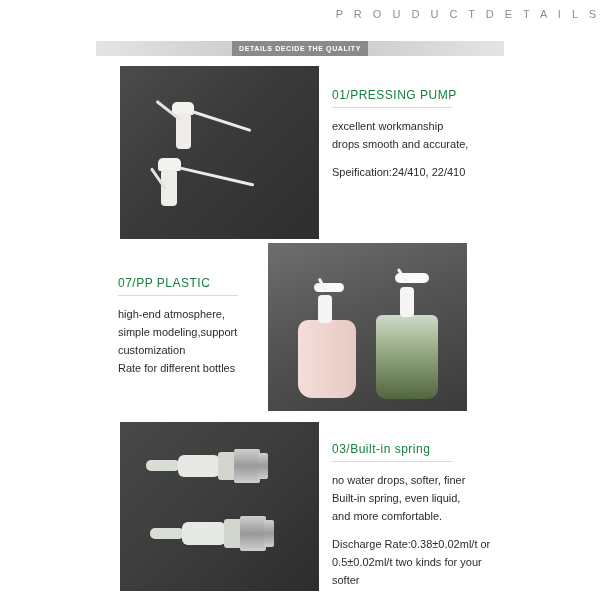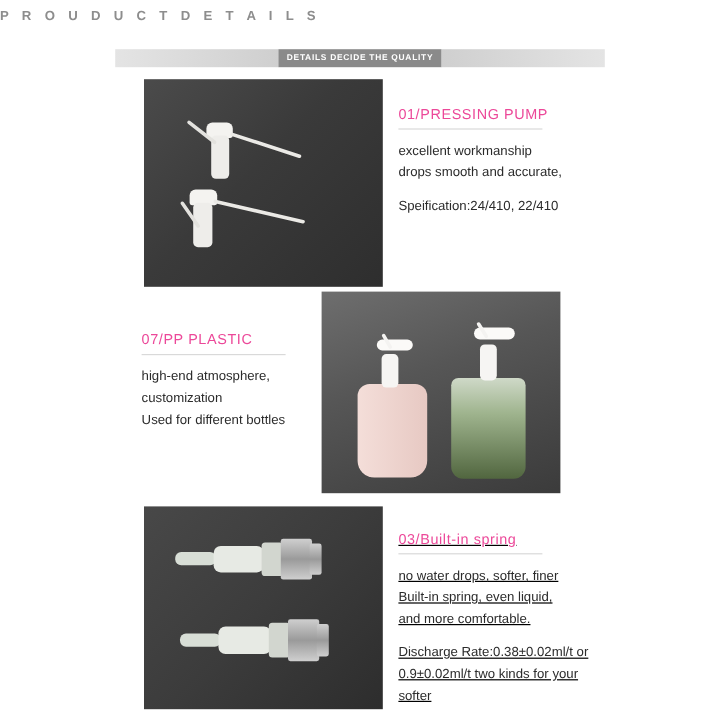--- a/index.html
+++ b/index.html
@@ -19,25 +19,25 @@
     height: 600px;
     background: #ffffff;
   }
 
   
   .header-title {
     position: absolute;
     top: 8px;
     left: 0;
     width: 600px;
-    text-align: left;
+    text-align: right;
     font-size: 11px;
     letter-spacing: 4px;
     color: #8d8d8d;
-    font-weight: bold;
+    font-weight: normal;
   }
   .subbar-wrap {
     position: absolute;
     top: 41px;
     left: 96px;
     width: 408px;
     height: 15px;
   }
   .subbar-left {
     position: absolute;
@@ -71,21 +71,21 @@
   }
 
   
   .photo {
     position: absolute;
     background: #3a3a3a;
     overflow: hidden;
   }
   .section-num {
     font-size: 12px;
-    color: #ec4899;
+    color: #15803d;
     letter-spacing: 0.5px;
     margin-bottom: 5px;
   }
   .rule {
     width: 120px;
     height: 1px;
     background: #d9d9d9;
     margin-bottom: 9px;
   }
   .body-line {
@@ -133,21 +133,20 @@
     top: 422px;
     width: 199px;
     height: 169px;
     background: linear-gradient(135deg, #484848 0%, #3c3c3c 50%, #2d2d2d 100%);
   }
   .b3-text {
     position: absolute;
     left: 332px;
     top: 442px;
     width: 186px;
-    text-decoration: underline;
   }
 
   
   .pump-body {
     position: absolute;
     background: #f2f1ee;
     border-radius: 4px;
   }
   .pump-tube {
     position: absolute;
@@ -215,22 +214,23 @@
     <div class="bottle" style="left:108px; top:72px; width:62px; height:84px; background:linear-gradient(to bottom,#cfd9c8 0%,#9fb48e 35%,#51663f 100%); border-radius:6px 6px 10px 10px;"></div>
     <div class="pump-body" style="left:132px; top:44px; width:14px; height:30px; background:#f6f5f3;"></div>
     <div class="pump-body" style="left:127px; top:30px; width:34px; height:10px; border-radius:5px; background:#fbfaf8;"></div>
     <div class="pump-tube" style="left:123px; top:37px; width:15px; transform:rotate(58deg); transform-origin:right center; background:#f4f3f1;"></div>
   </div>
 
   <div class="b2-text">
     <div class="section-num">07/PP PLASTIC</div>
     <div class="rule"></div>
     <div class="body-line">high-end atmosphere,</div>
+    <div class="body-line">simple modeling,support</div>
     <div class="body-line">customization</div>
-    <div class="body-line">Used for different bottles</div>
+    <div class="body-line">Rate for different bottles</div>
   </div>
 
   <div class="photo b3-photo">
 
     <div class="spring-part" style="left:26px; top:38px; width:34px; height:11px; border-radius:5px; background:#d8ded6;"></div>
     <div class="spring-part" style="left:58px; top:33px; width:42px; height:22px; border-radius:6px; background:#e7eae4;"></div>
     <div class="spring-part" style="left:98px; top:30px; width:18px; height:28px; background:#d2d6cf;"></div>
     <div class="metal-ring" style="left:114px; top:27px; width:26px; height:34px;"></div>
     <div class="metal-ring" style="left:138px; top:31px; width:10px; height:26px;"></div>
 
@@ -242,17 +242,17 @@
   </div>
 
   <div class="b3-text">
     <div class="section-num">03/Built-in spring</div>
     <div class="rule"></div>
     <div class="body-line">no water drops, softer, finer</div>
     <div class="body-line">Built-in spring, even liquid,</div>
     <div class="body-line">and more comfortable.</div>
     <div class="body-gap"></div>
     <div class="body-line">Discharge Rate:0.38±0.02ml/t or</div>
-    <div class="body-line">0.9±0.02ml/t two kinds for your</div>
+    <div class="body-line">0.5±0.02ml/t two kinds for your</div>
     <div class="body-line">softer</div>
   </div>
 
 </div>
 
 </body></html>

